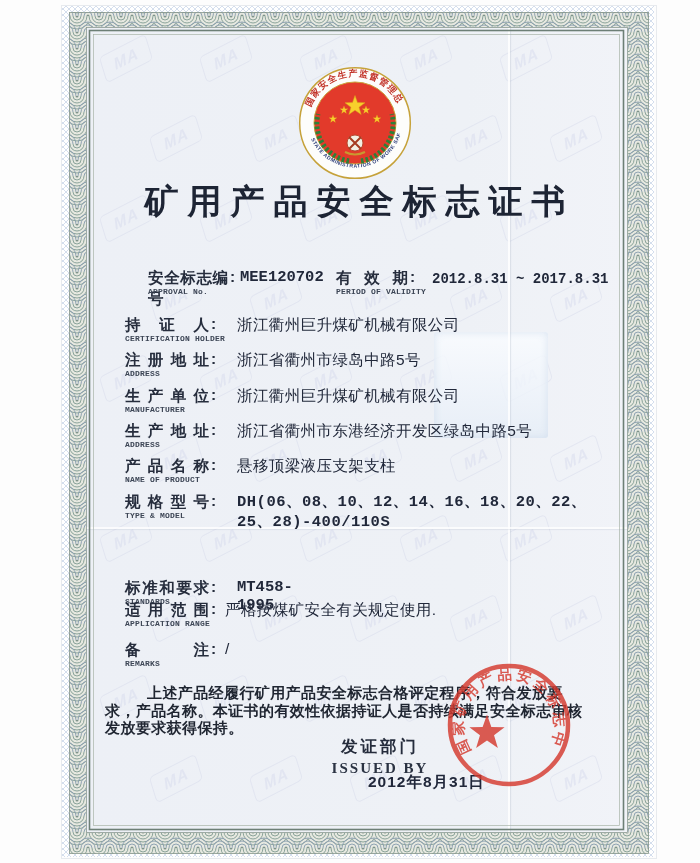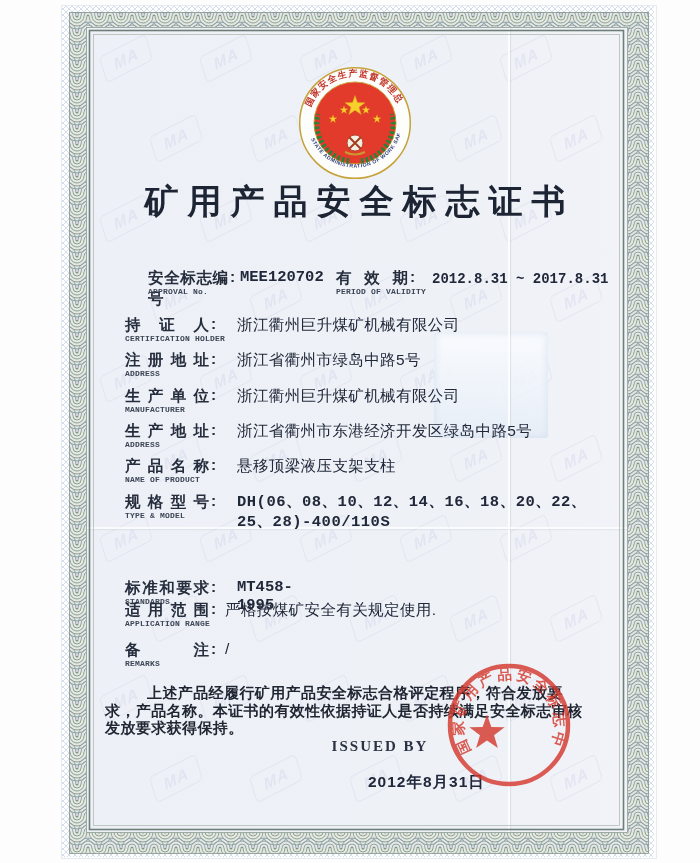--- a/index.html
+++ b/index.html
@@ -238,20 +238,21 @@
     </div>
     <div class="row" style="left:125px;top:640px;">
       <span class="jl w84">备注</span><span class="colon">:</span>
       <span class="val" style="left:100px;">/</span>
       <span class="sub">REMARKS</span>
     </div>
 
     <div class="decl">上述产品经履行矿用产品安全标志合格评定程序，符合发放要求，产品名称。本证书的有效性依据持证人是否持续满足安全标志审核发放要求获得保持。</div>
 
     <div class="issued">
+      <div class="cjk">发证部门</div>
       <div class="en">ISSUED BY</div>
     </div>
 
     <div class="date">2012年8月31日</div>
   </div>
 
   <svg class="stamp" viewBox="0 0 132 132">
     <defs>
       <path id="stampRing" d="M 27.3 92.4 A 46 46 0 1 1 102.7 92.4" fill="none"></path>
       <polygon id="stampStar" points="0,-10 -2.35,-3.24 -9.51,-3.09 -3.8,1.24 -5.88,8.09 0,4 5.88,8.09 3.8,1.24 9.51,-3.09 2.35,-3.24"></polygon>

